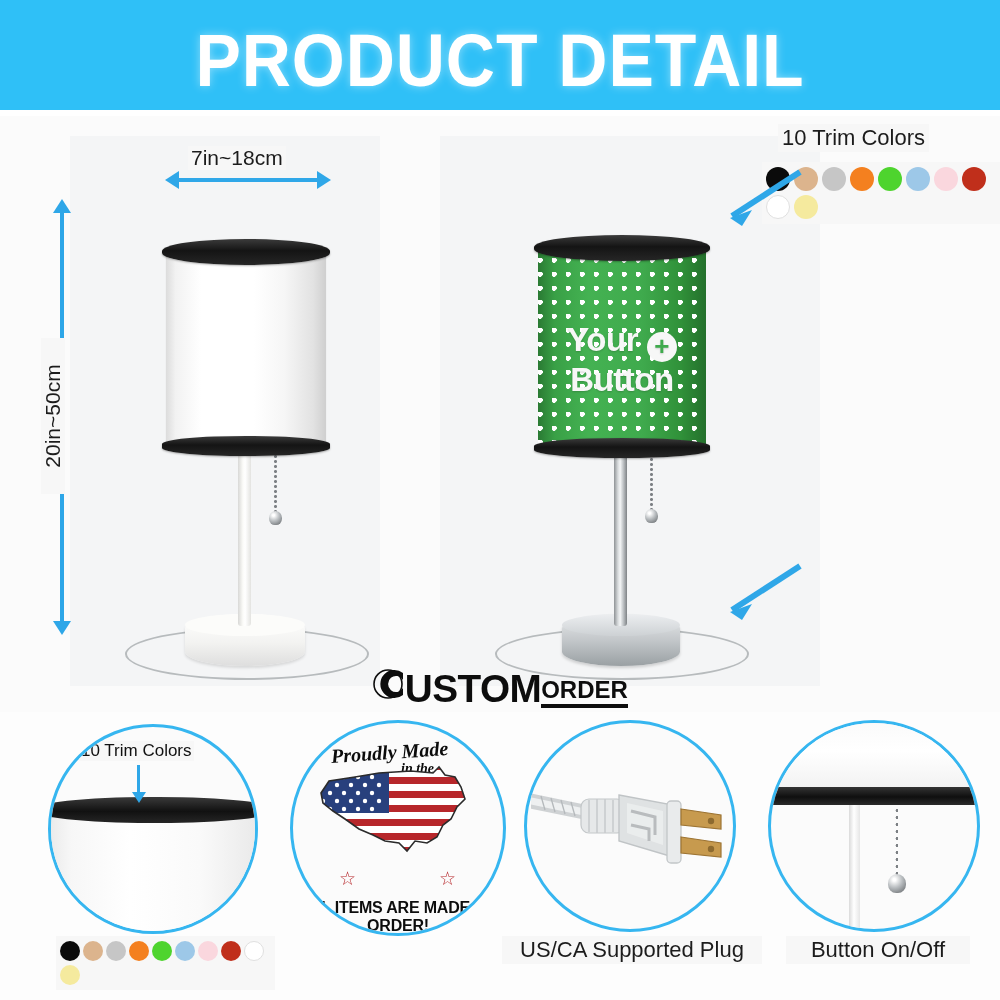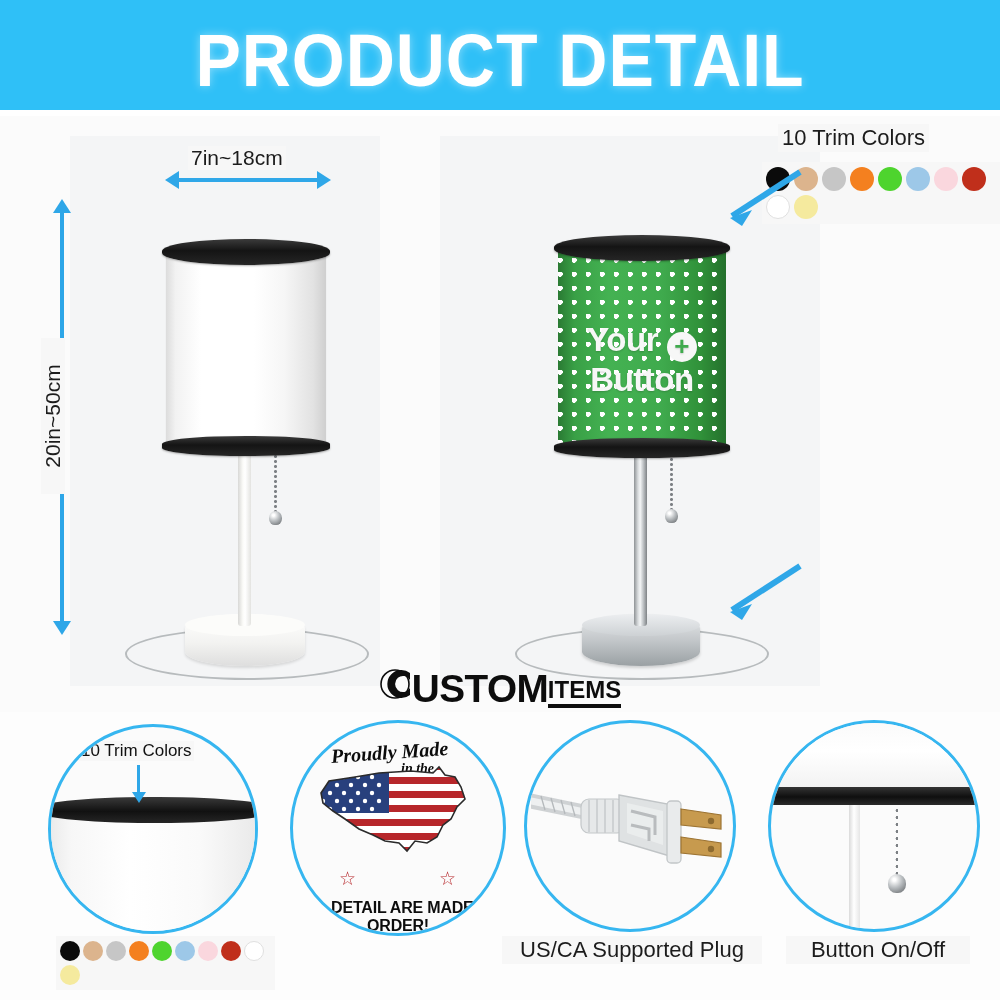--- a/index.html
+++ b/index.html
@@ -417,21 +417,21 @@
         <div class="knob"></div>
       </div>
 
       <div class="shade-wrap" style="left:36px; top:52px; width:160px; height:200px;">
         <div class="shade-body shade-white"></div>
         <div class="shade-trim-top"></div>
         <div class="shade-trim-bottom"></div>
       </div>
     </div>
 
-    <div class="lamp" style="left:520px; top:80px; width:240px; height:490px;">
+    <div class="lamp" style="left:500px; top:80px; width:240px; height:490px;">
 
       <div class="cord-loop" style="left:-5px; top:432px; width:250px; height:48px;"></div>
 
       <div class="base base-silver" style="left:62px; top:418px; width:118px; height:52px;">
         <div class="base-top base-top-silver"></div>
       </div>
 
       <div class="pole pole-silver" style="left:114px; top:256px; height:174px;"></div>
 
       <div class="pull-chain" style="left:150px; top:256px; height:60px;">
@@ -489,21 +489,21 @@
 
   <div class="brand">
     <span class="brand-inner">
       <span class="brand-c">
         <svg width="36" height="40" viewBox="0 0 36 40">
           <circle cx="16" cy="20" r="14" fill="none" stroke="#0d0d0d" stroke-width="1.6"></circle>
           <path d="M31 9 A14 14 0 1 0 31 31 L31 24 A8 8 0 1 1 31 16 Z" fill="#0d0d0d"></path>
         </svg>
       </span>
       <span class="brand-main">USTOM</span>
-      <span class="brand-sub">ITEMS</span>
+      <span class="brand-sub">ORDER</span>
     </span>
   </div>
 
   <div class="features">
 
     <div class="feature" style="left:48px; top:12px; width:210px; height:270px;">
       <div class="circle" style="left:0; top:0; width:204px; height:204px;">
         <div class="c1-shade"></div>
         <div class="c1-trim"></div>
         <div class="inner-label" style="left:28px; top:14px;">10 Trim Colors</div>
@@ -583,21 +583,21 @@
                 </g>
               </g>
               <path d="M6 30 L14 18 L40 14 L64 10 L96 8 L118 10 L124 4 L130 12 L140 14
                        L146 24 L150 36 L142 44 L136 56 L128 62 L122 74 L112 80 L100 78
                        L92 88 L84 80 L70 78 L58 72 L44 66 L30 56 L18 48 L8 40 Z" fill="none" stroke="#2b2b2b" stroke-width="1.6"></path>
             </svg>
           </div>
 
           <div class="usa-star" style="left:46px;">☆</div>
           <div class="usa-star" style="left:146px;">☆</div>
-          <div class="usa-sub">ALL DETAIL ARE MADE TO ORDER!</div>
+          <div class="usa-sub">ALL ITEMS ARE MADE TO ORDER!</div>
         </div>
       </div>
     </div>
 
     <div class="feature" style="left:768px; top:8px; width:216px; height:260px;">
       <div class="circle" style="left:0; top:0; width:206px; height:206px;">
         <div class="c4-shade"></div>
         <div class="c4-trim"></div>
         <div class="c4-pole"></div>
         <div class="pull-chain" style="left:124px; top:84px; height:72px;">

